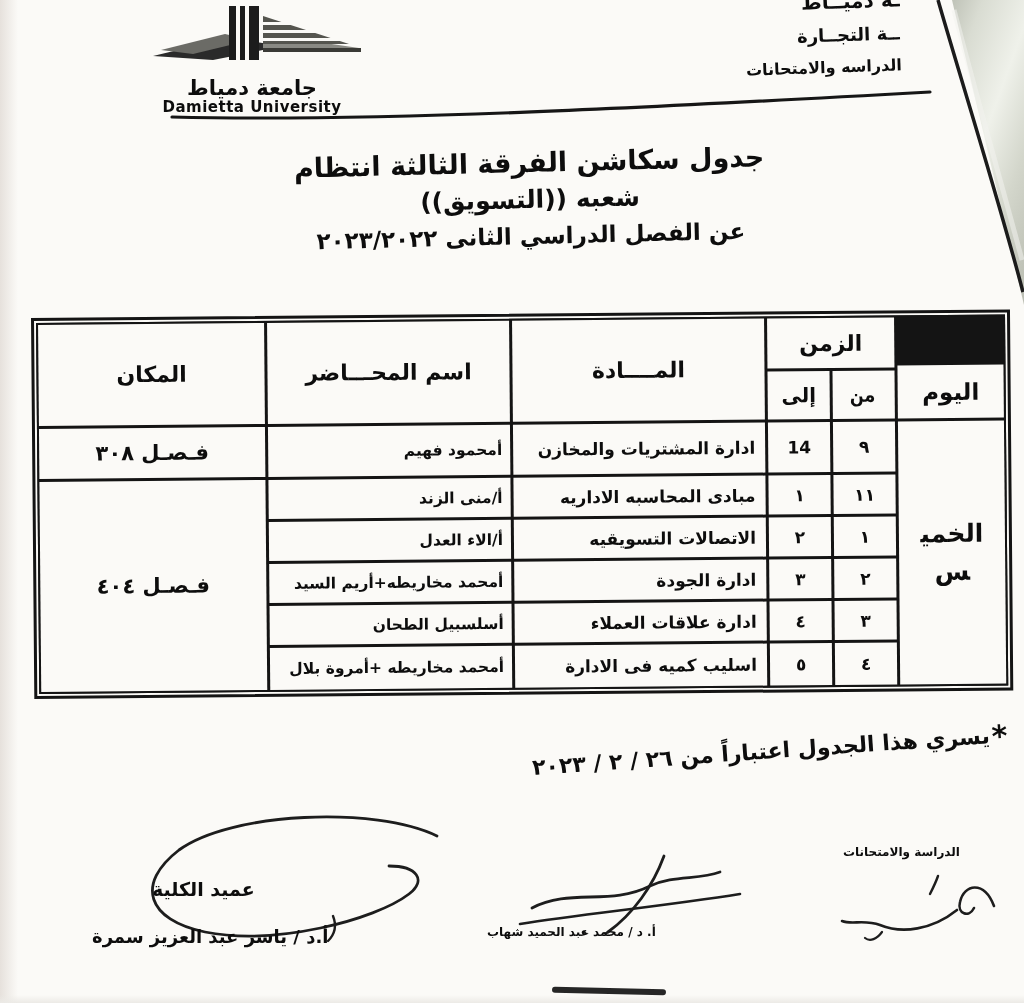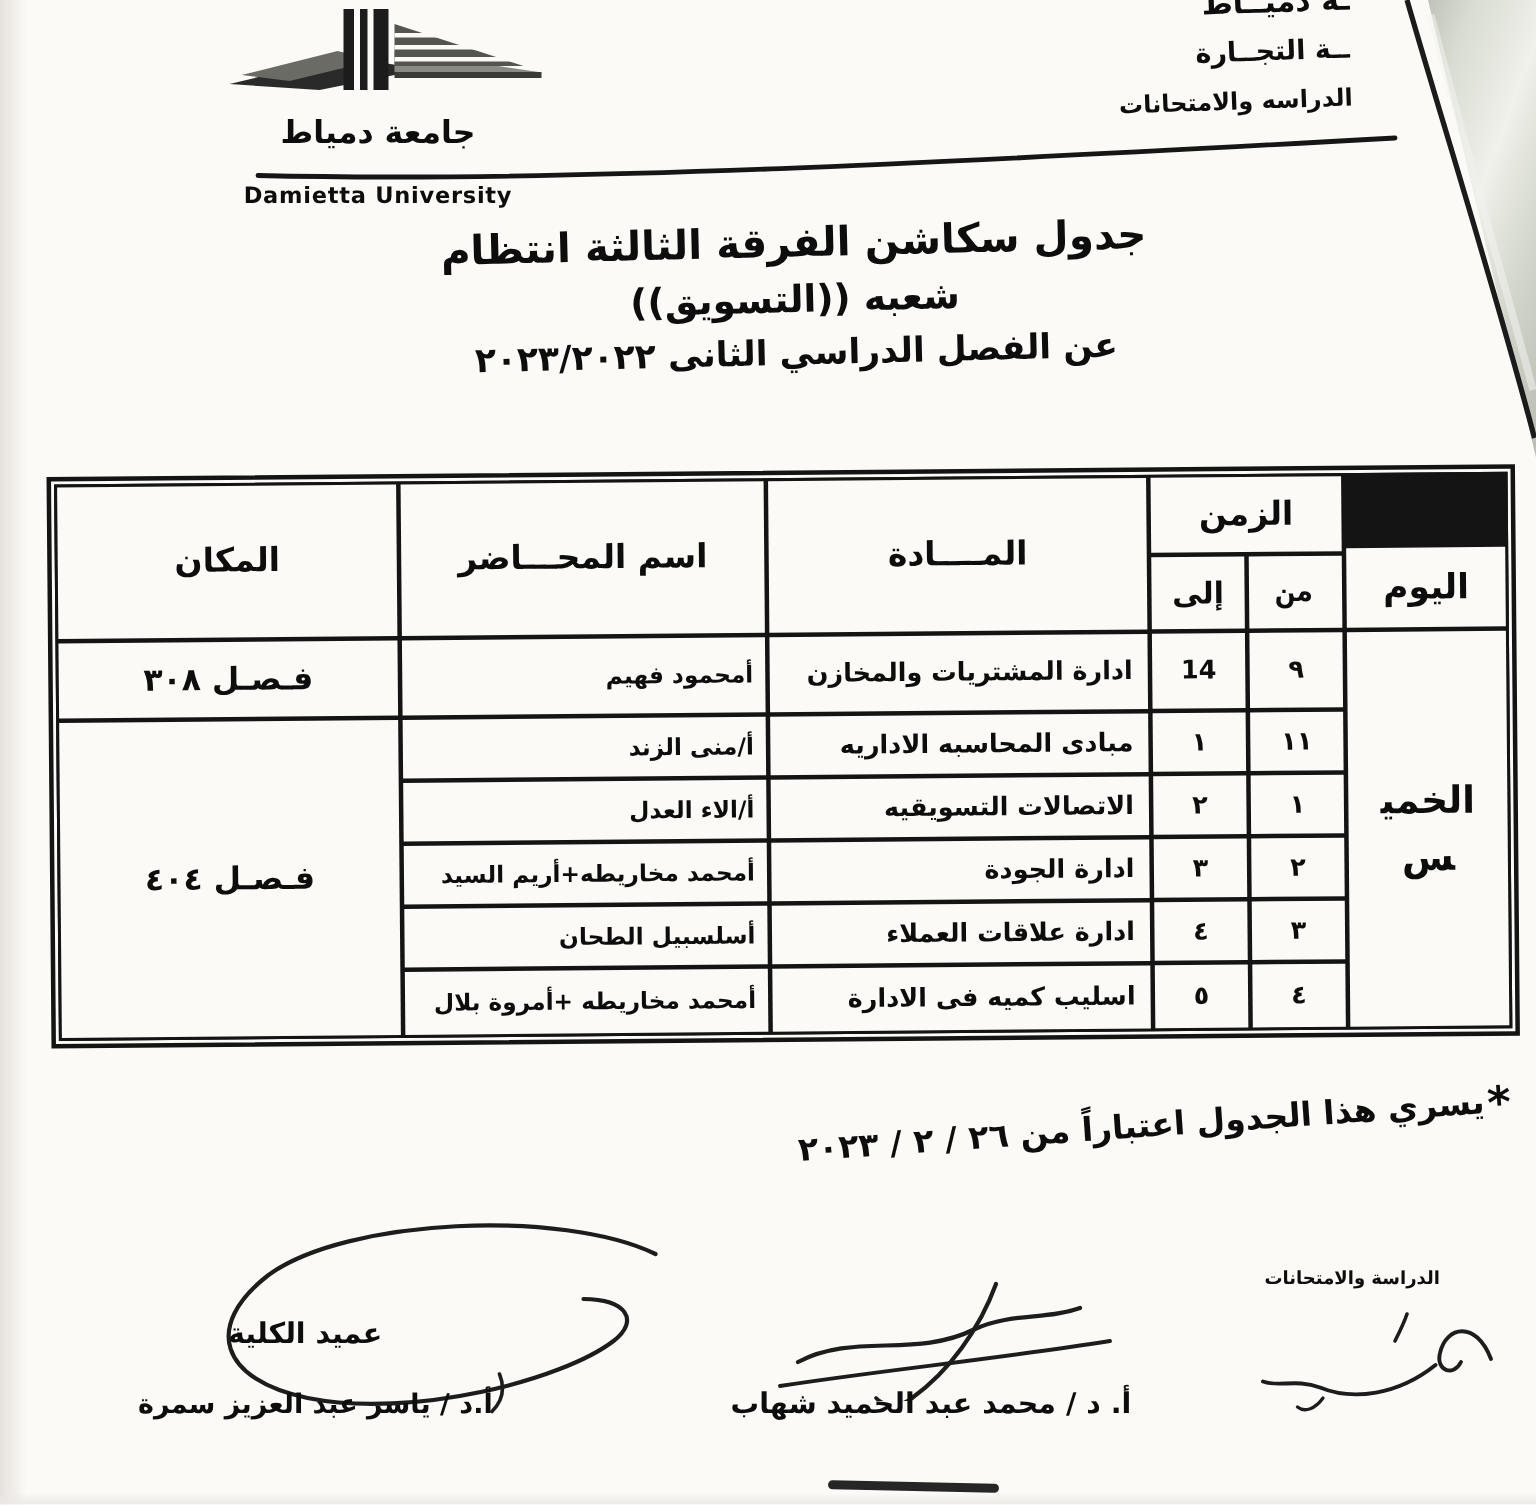--- a/index.html
+++ b/index.html
@@ -12,21 +12,21 @@
   .page{position:absolute;inset:0;background:#fbfaf7;}
   .edge-left{position:absolute;left:0;top:0;width:18px;height:100%;
     background:linear-gradient(90deg,#e6e1dc 0%,rgba(251,250,247,0) 100%);}
   .edge-bottom{position:absolute;left:0;bottom:0;width:100%;height:8px;
     background:linear-gradient(0deg,#eceae6 0%,rgba(251,250,247,0) 100%);}
 
   
   .logo{position:absolute;left:112px;top:4px;width:280px;text-align:center;}
   .logo-art{display:block;margin:0 auto;}
   .logo-ar{font-size:21px;font-weight:bold;direction:rtl;line-height:1;margin-top:2px;}
-  .logo-en{font-size:15px;font-weight:bold;letter-spacing:.5px;line-height:1.15;margin-top:23px;}
+  .logo-en{font-size:15px;font-weight:bold;letter-spacing:.5px;line-height:1.15;}
   .lh-line{position:absolute;direction:rtl;white-space:nowrap;font-weight:bold;transform:rotate(-2deg);}
   .lh-1{right:124px;top:-11px;font-size:20px;}
   .lh-2{right:124px;top:24px;font-size:18px;}
   .lh-3{right:122px;top:58px;font-size:16px;}
   .rule-svg{position:absolute;left:0;top:0;pointer-events:none;}
 
   
   .curl{position:absolute;right:0;top:0;width:100px;height:305px;
     clip-path:polygon(28% 0,100% 0,100% 100%);
     background:linear-gradient(110deg,#a8aca0 0%,#d9dcd2 28%,#eff1ea 52%,#d3d6cb 74%,#b9bcb1 100%);}
@@ -66,21 +66,21 @@
 
   
   .footnote{position:absolute;left:488px;top:736px;width:520px;direction:rtl;
     font-weight:bold;font-size:22px;transform:rotate(-4deg);white-space:nowrap;}
   .footnote .star{font-size:30px;vertical-align:-4px;margin-left:2px;}
 
   
   .sig-label{position:absolute;font-weight:bold;direction:rtl;white-space:nowrap;}
   .exams-title{left:843px;top:845px;font-size:12px;}
   .vice-title{left:512px;top:833px;font-size:18px;}
-  .vice-name{left:487px;top:925px;font-size:19px;}
+  .vice-name{left:487px;top:925px;font-size:12px;}
   .dean-title{left:152px;top:878px;font-size:19px;}
   .dean-name{left:92px;top:926px;font-size:18px;text-align:right;}
   .sig-svg{position:absolute;pointer-events:none;}
   .sig-svg path{fill:none;stroke:#1d1d1d;stroke-linecap:round;}
 
   .scan-mark{position:absolute;left:552px;top:988px;width:114px;height:6px;
     background:#262626;border-radius:3px;transform:rotate(1.2deg);}
 </style>
 </head>
 <body>

